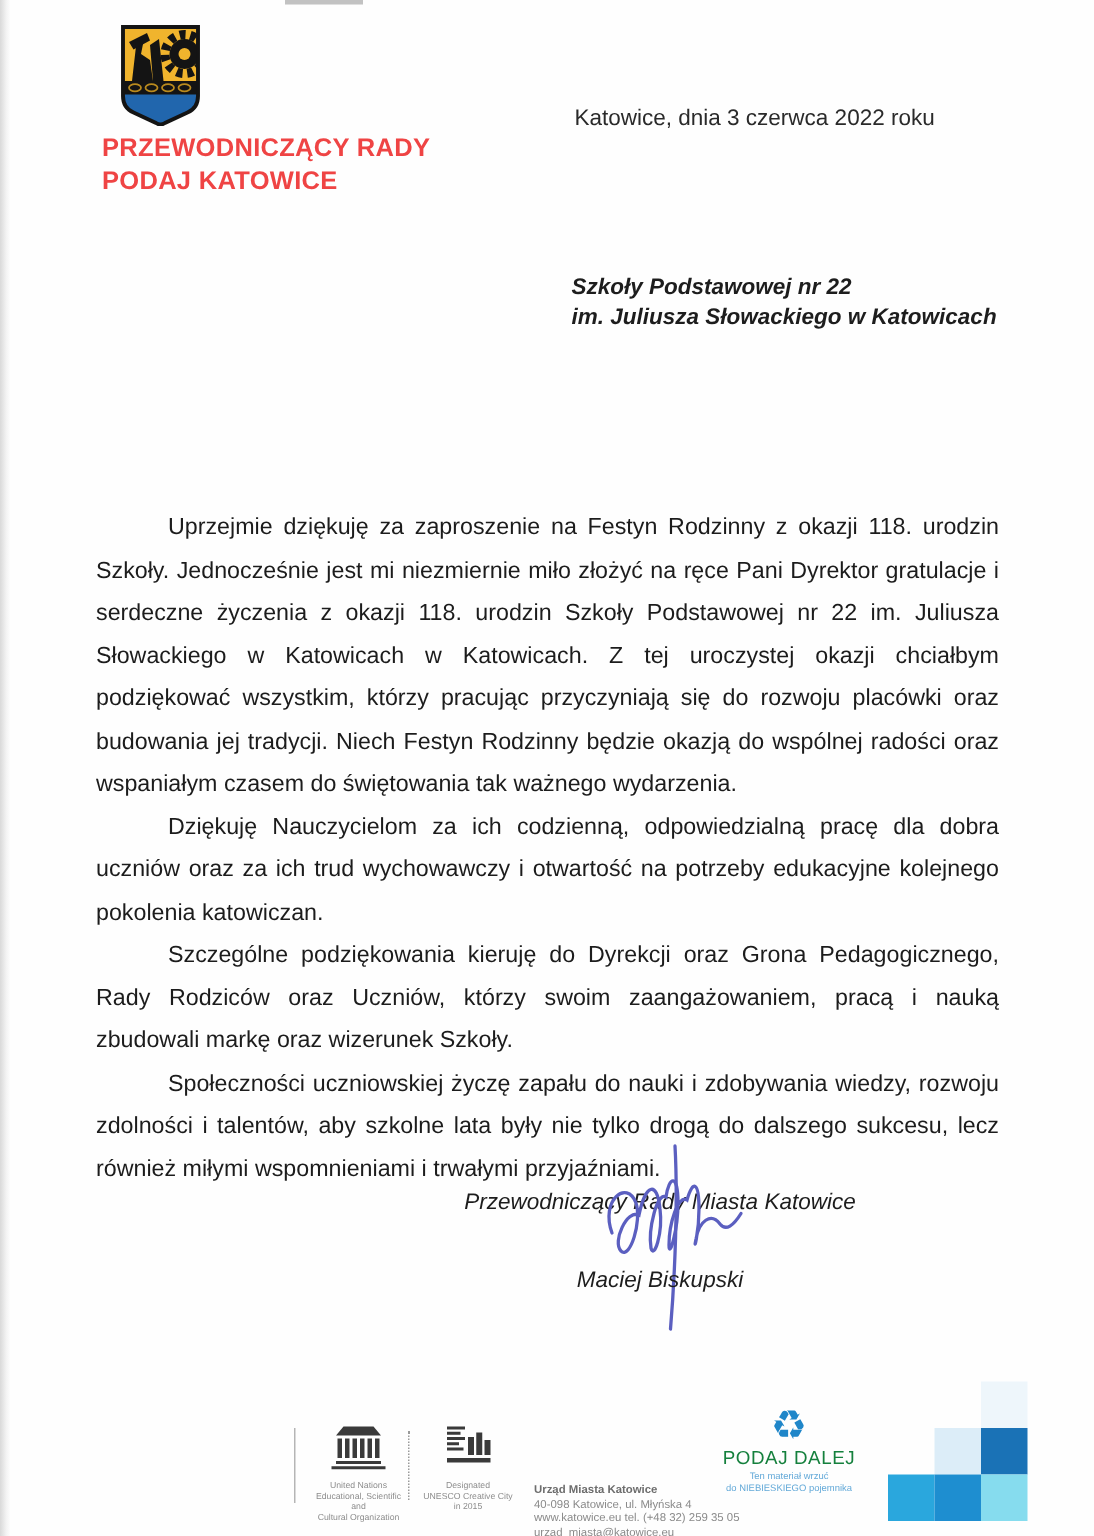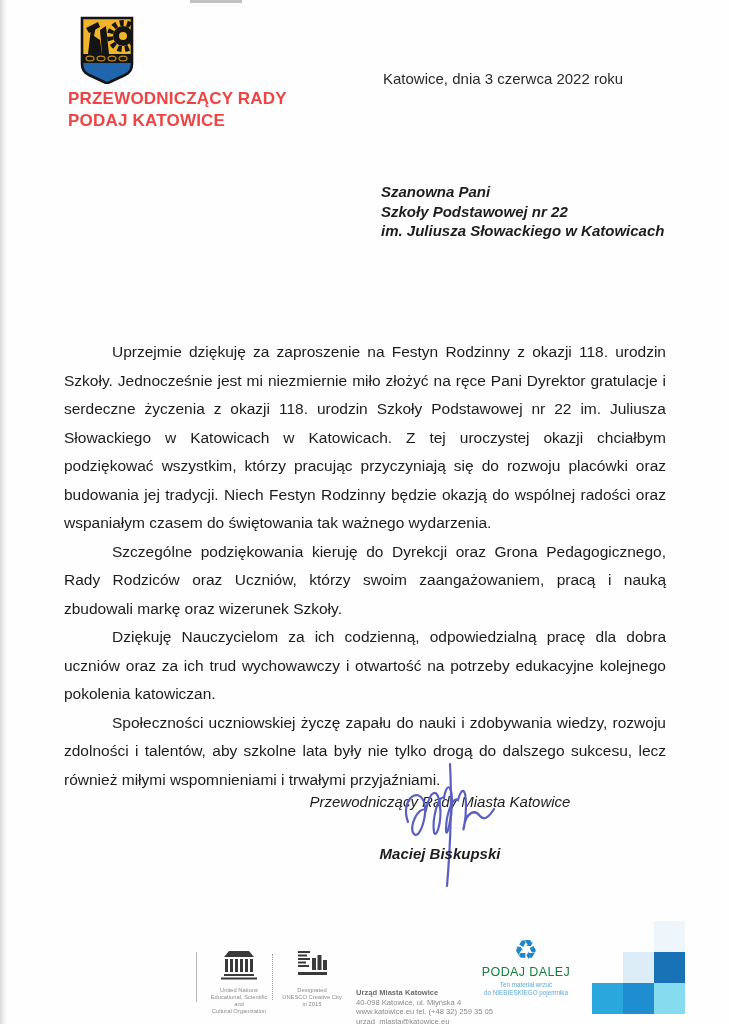--- a/index.html
+++ b/index.html
@@ -26,21 +26,21 @@
 
   
   .letter-body{position:absolute;left:64px;top:338px;width:602px;
     font-size:15.5px;line-height:28.5px;text-align:justify;color:#1c1c1c;}
   .letter-body p{margin:0;text-indent:48px;}
 
   
   .sig-role{position:absolute;left:250px;top:793px;width:380px;text-align:center;
     font-size:15px;font-style:italic;color:#1d1d1d;}
   .sig-name{position:absolute;left:250px;top:845px;width:380px;text-align:center;
-    font-size:15px;font-style:italic;color:#1d1d1d;font-weight:bold;}
+    font-size:15px;font-style:italic;color:#1d1d1d;}
   .sig-scribble{position:absolute;left:392px;top:760px;width:118px;height:128px;}
 
   
   .footer{position:absolute;left:0;top:930px;width:729px;height:94px;}
   .kat-logo{position:absolute;left:96px;top:14px;width:92px;text-align:center;}
   .kat-logo svg{display:block;margin:0 auto;}
   .kat-name{font-size:9.5px;font-weight:bold;letter-spacing:3px;color:#1b1b1b;margin-top:3px;}
   .kat-tag{font-size:6.5px;font-style:italic;color:#555;margin-top:1px;}
   .v-divider{position:absolute;left:196px;top:22px;width:1px;height:50px;background:#b5b5b5;}
   .unesco{position:absolute;left:208px;top:20px;width:62px;text-align:center;}
@@ -99,29 +99,28 @@
 </div>
 
 <div class="office-title">
   <div>PRZEWODNICZĄCY RADY</div>
   <div>PODAJ KATOWICE</div>
 </div>
 
 <div class="dateline">Katowice, dnia 3 czerwca 2022 roku</div>
 
 <div class="recipient">
-  <div>Szanowna Pani</div>
   <div>Szkoły Podstawowej nr 22</div>
   <div>im. Juliusza Słowackiego w Katowicach</div>
 </div>
 
 <div class="letter-body">
   <p>Uprzejmie dziękuję za zaproszenie na Festyn Rodzinny z okazji 118. urodzin Szkoły. Jednocześnie jest mi niezmiernie miło złożyć na ręce Pani Dyrektor gratulacje i serdeczne życzenia z okazji 118. urodzin Szkoły Podstawowej nr 22 im. Juliusza Słowackiego w Katowicach w Katowicach. Z tej uroczystej okazji chciałbym podziękować wszystkim, którzy pracując przyczyniają się do rozwoju placówki oraz budowania jej tradycji. Niech Festyn  Rodzinny będzie okazją do wspólnej radości oraz wspaniałym czasem do świętowania tak ważnego wydarzenia.</p>
+  <p>Dziękuję Nauczycielom za ich codzienną, odpowiedzialną pracę dla dobra uczniów oraz za ich trud wychowawczy i otwartość na potrzeby edukacyjne kolejnego pokolenia katowiczan.</p>
   <p>Szczególne podziękowania kieruję do Dyrekcji oraz Grona Pedagogicznego, Rady Rodziców oraz Uczniów, którzy swoim zaangażowaniem, pracą i nauką zbudowali  markę oraz wizerunek Szkoły.</p>
-  <p>Dziękuję Nauczycielom za ich codzienną, odpowiedzialną pracę dla dobra uczniów oraz za ich trud wychowawczy i otwartość na potrzeby edukacyjne kolejnego pokolenia katowiczan.</p>
   <p>Społeczności uczniowskiej życzę zapału do nauki i zdobywania wiedzy, rozwoju zdolności i talentów, aby szkolne lata były nie tylko drogą do dalszego sukcesu, lecz również miłymi wspomnieniami  i trwałymi przyjaźniami.</p>
 </div>
 
 <div class="sig-role">Przewodniczący Rady Miasta Katowice</div>
 <div class="sig-scribble">
   <svg width="118" height="128" viewBox="0 0 118 128">
     <g fill="none" stroke="#5b5fc0" stroke-width="2.2" stroke-linecap="round">
       <path d="M16,62 C8,40 26,26 32,42 C36,54 28,80 22,74 C16,68 26,46 34,50
                C38,30 46,26 48,46 C50,62 44,80 42,72 C40,60 46,34 52,38
                C54,24 60,22 60,42 C60,60 54,80 54,70 C54,56 60,36 66,40

